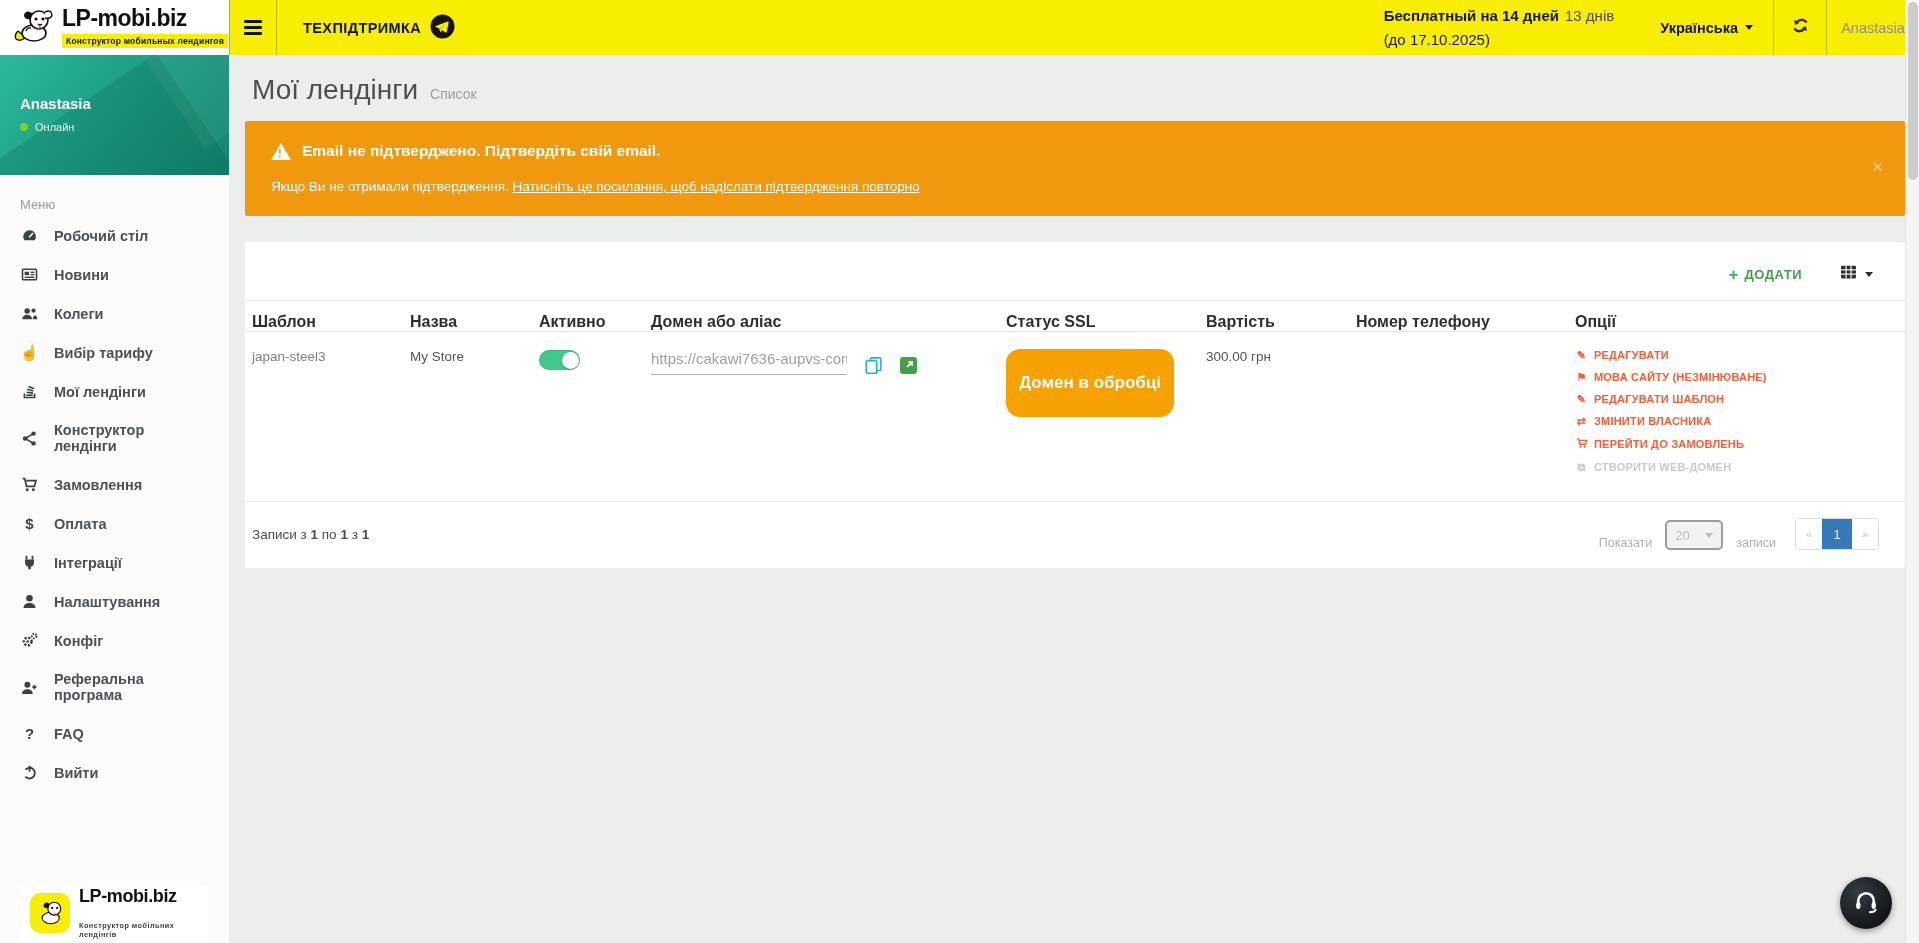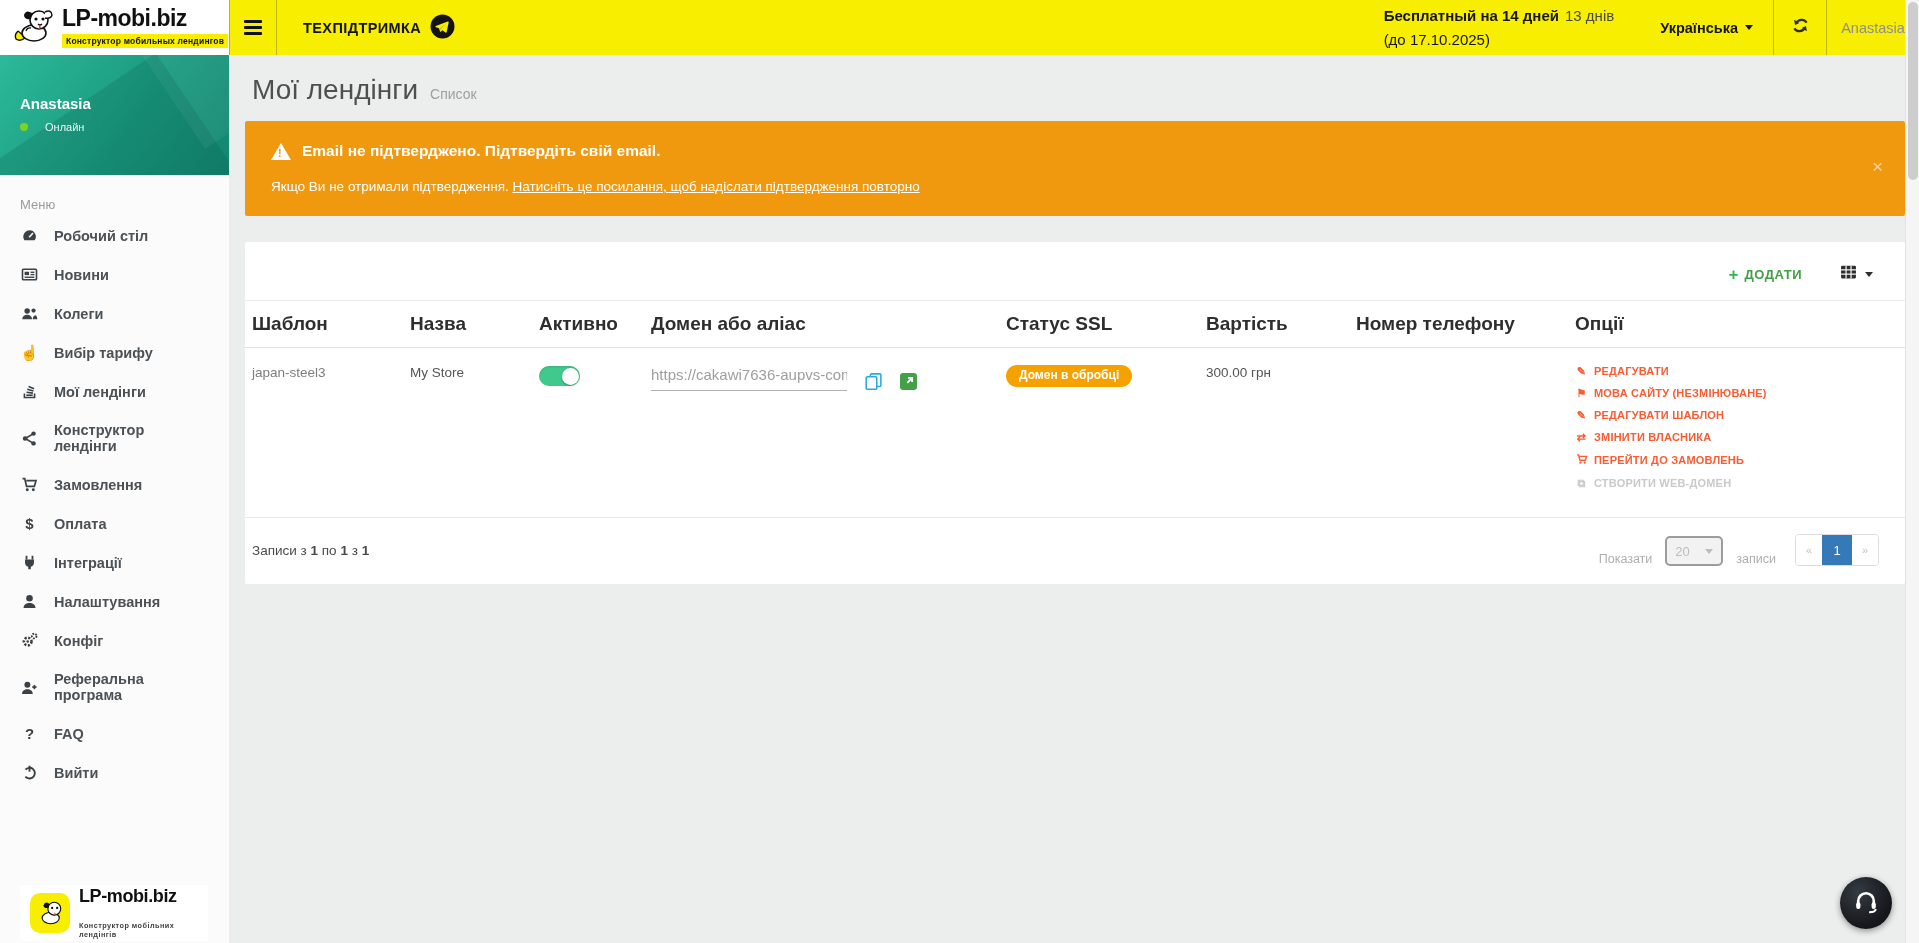--- a/index.html
+++ b/index.html
@@ -24,21 +24,21 @@
   .caret-down { width:0; height:0; border-left:4.5px solid transparent; border-right:4.5px solid transparent; border-top:5px solid #161616; }
   .refresh-zone { width:52px; display:flex; align-items:center; justify-content:center; cursor:pointer; }
   .user-zone { width:92px; display:flex; align-items:center; justify-content:center; color:#8e8e8e; font-size:14.5px; cursor:pointer; }
 
   
   .sidebar { position:absolute; top:55px; left:0; width:229px; bottom:0; background:#fbfbfb; z-index:4; }
   .profile { height:120px; background:linear-gradient(128deg,#2cb99a 0%,#1b9a80 55%,#13856e 100%); position:relative; overflow:hidden; }
   .profile .deco1 { position:absolute; width:260px; height:150px; background:rgba(0,70,56,.16); transform:rotate(-34deg); left:-40px; top:58px; }
   .profile .deco2 { position:absolute; width:200px; height:140px; background:rgba(255,255,255,.05); transform:rotate(-34deg); right:-120px; top:-90px; }
   .profile-name { position:absolute; left:20px; top:40px; color:#fff; font-size:15px; font-weight:700; }
-  .profile-status { position:absolute; left:20px; top:66px; display:flex; align-items:center; gap:17px; color:#eafaf4; font-size:11px; }
+  .profile-status { position:absolute; left:20px; top:66px; display:flex; align-items:center; gap:7px; color:#eafaf4; font-size:11px; }
   .status-dot { width:8px; height:8px; border-radius:50%; background:#7ed321; }
   .menu-label { color:#9b9b9b; font-size:13px; margin:22px 0 4px 20px; }
   .menu-item { display:flex; align-items:center; gap:15px; padding:11px 20px; color:#4c5156; font-size:14.5px; font-weight:700; cursor:pointer; }
   .mi-ic { width:19px; height:17px; flex:none; display:flex; align-items:center; justify-content:center; color:#3c4145; }
   .mi-ic svg { width:17px; height:17px; }
   .mi-glyph { font-size:15px; font-weight:700; color:#3c4145; line-height:1; }
   .side-logo { position:absolute; left:20px; bottom:2px; width:188px; height:56px; background:#fff; border-radius:3px; display:flex; align-items:center; gap:9px; padding:0 10px; }
   .mini-sq { width:40px; height:40px; background:#f8ee00; border-radius:10px; display:flex; align-items:center; justify-content:center; flex:none; }
   .side-logo .brand-name2 { font-size:18px; font-weight:800; color:#101010; letter-spacing:-0.4px; line-height:1.05; }
   .side-logo .brand-tag2 { font-size:7.3px; color:#3f3f3f; font-weight:700; letter-spacing:.45px; margin-top:15px; }
@@ -60,36 +60,36 @@
   .card { margin-top:26px; background:#fff; border-radius:2px; padding:14px 0 0; }
   .card-tools { display:flex; justify-content:flex-end; align-items:center; gap:38px; padding:8px 32px 16px 0; }
   .add-btn { display:flex; align-items:center; gap:6px; cursor:pointer; }
   .add-plus { color:#2ebd4e; font-size:17px; font-weight:800; line-height:1; }
   .add-label { color:#43a047; font-size:13px; font-weight:700; letter-spacing:.5px; }
   .grid-dd { display:flex; align-items:center; gap:8px; cursor:pointer; }
   .grid-dd svg { width:17px; height:16px; }
   .grid-dd .caret-down { border-top-color:#2e2e2e; }
 
   .thead, .trow { display:flex; padding-left:7px; }
-  .thead { border-top:1px solid #eaeaea; border-bottom:1px solid #e2e2e2; padding-top:12px; padding-bottom:12px; font-size:19px; font-weight:700; color:#2e2e2e; }
+  .thead { border-top:1px solid #eaeaea; border-bottom:1px solid #e2e2e2; padding-top:12px; font-size:16px; font-weight:700; color:#2e2e2e; }
   .c1{width:158px;flex:none;} .c2{width:129px;flex:none;} .c3{width:112px;flex:none;}
   .c4{width:355px;flex:none;} .c5{width:200px;flex:none;} .c6{width:150px;flex:none;}
   .c7{width:219px;flex:none;} .c8{flex:1;}
   .trow { padding-top:17px; padding-bottom:18px; border-bottom:1px solid #eaeaea; font-size:13.5px; min-height:167px; align-items:flex-start; }
   .cell-template { color:#7d7d7d; }
   .cell-name { color:#555; }
 
   .toggle { width:41px; height:20px; border-radius:11px; background:#41c98b; position:relative; cursor:pointer; box-shadow:inset 0 1px 2px rgba(0,0,0,.12); margin-top:1px; }
   .toggle .knob { position:absolute; right:1.5px; top:1.5px; width:17px; height:17px; background:#fff; border-radius:50%; box-shadow:0 1px 2px rgba(0,0,0,.3); }
 
   .domain-wrap { display:flex; align-items:center; gap:17px; }
   .domain-input { width:196px; border:0; border-bottom:1px solid #b0b0b0; background:transparent; font-family:"Liberation Sans",sans-serif; font-size:15px; color:#9e9e9e; padding:1px 0 7px; outline:none; }
   .row-ic { cursor:pointer; display:flex; margin-top:6px; }
 
-  .ssl-badge { display:inline-block; background:#f5a201; color:#fff; font-size:12px; font-weight:700; text-align:center; line-height:1.3; padding:3px 13px; border-radius:14px; }
+  .ssl-badge { display:inline-block; background:#f5a201; color:#fff; font-size:17px; font-weight:700; text-align:center; line-height:1.3; padding:23px 13px; border-radius:14px; }
   .cell-price { color:#555; }
 
   .opt-item { display:flex; align-items:center; gap:6px; margin-bottom:10px; color:#fa5c33; font-size:11px; font-weight:700; letter-spacing:.2px; cursor:pointer; }
   .opt-item .oic { font-size:11px; line-height:1; width:13px; text-align:center; flex:none; }
   .opt-item svg { width:12px; height:12px; }
   .opt-item.disabled { color:#c9c9c9; cursor:default; }
 
   .tfoot { display:flex; justify-content:space-between; align-items:center; padding:16px 26px 18px 7px; }
   .summary { font-size:13.5px; color:#4a4a4a; }
   .summary b { font-weight:800; }

